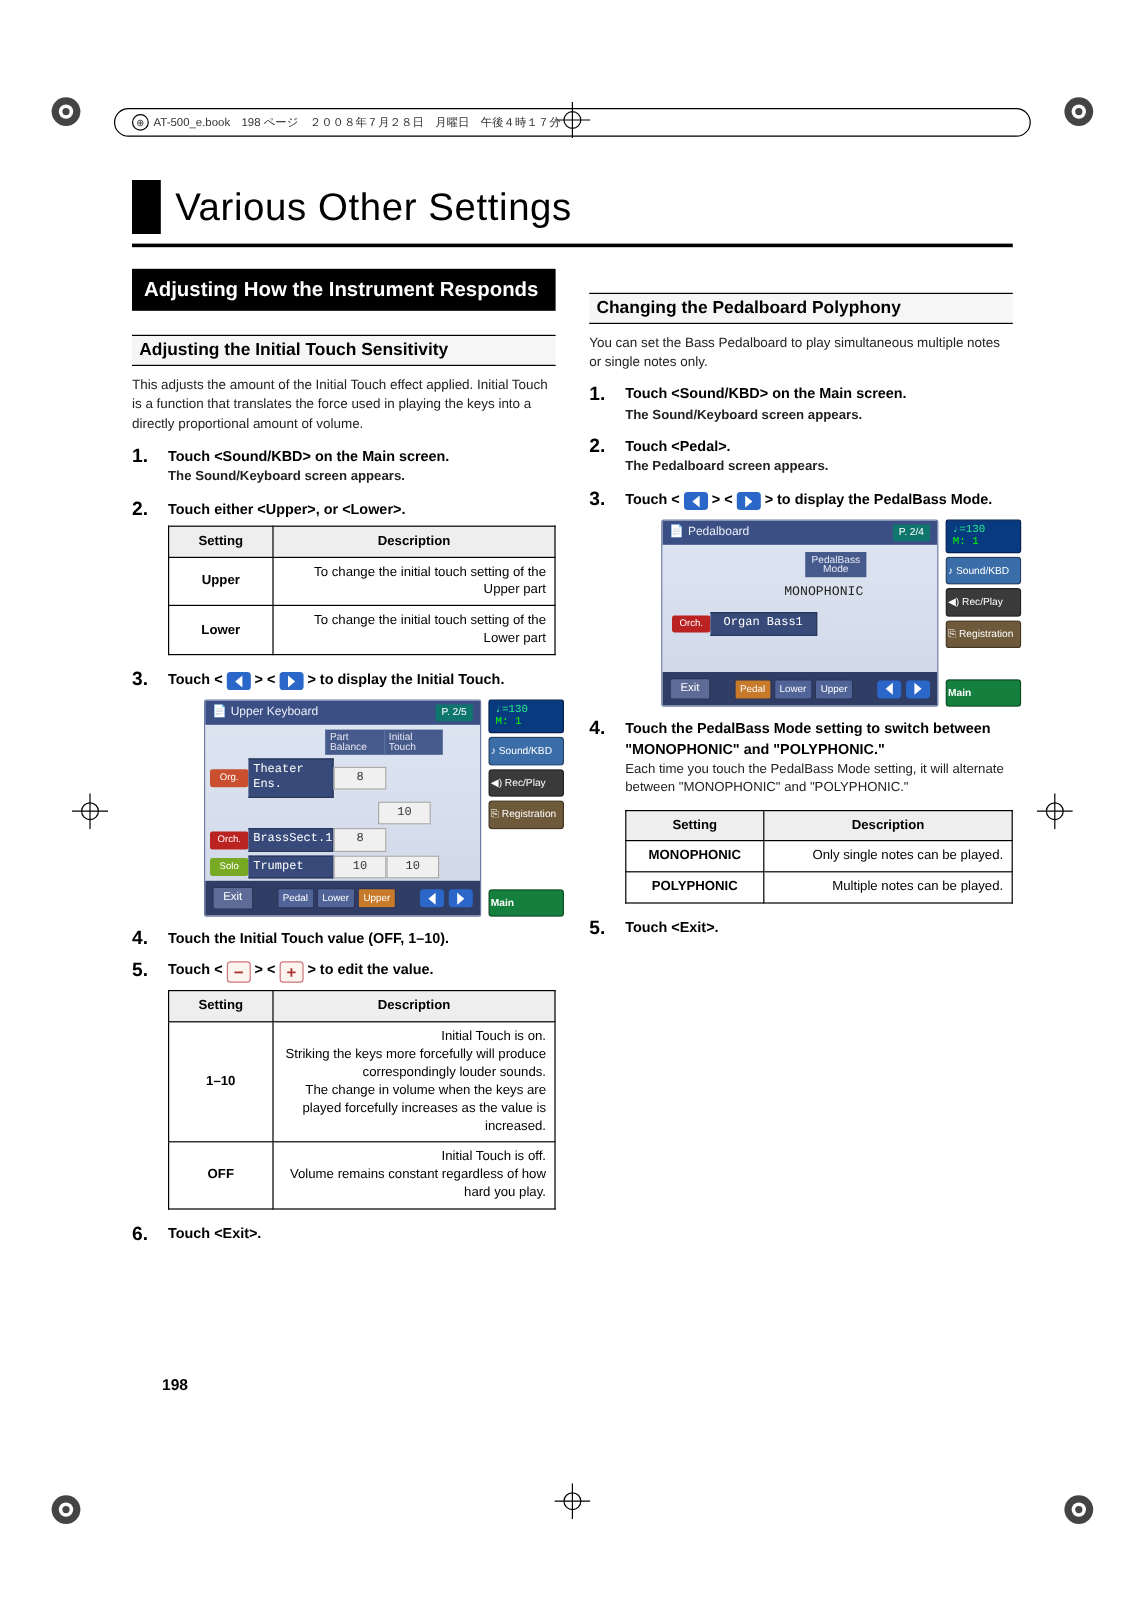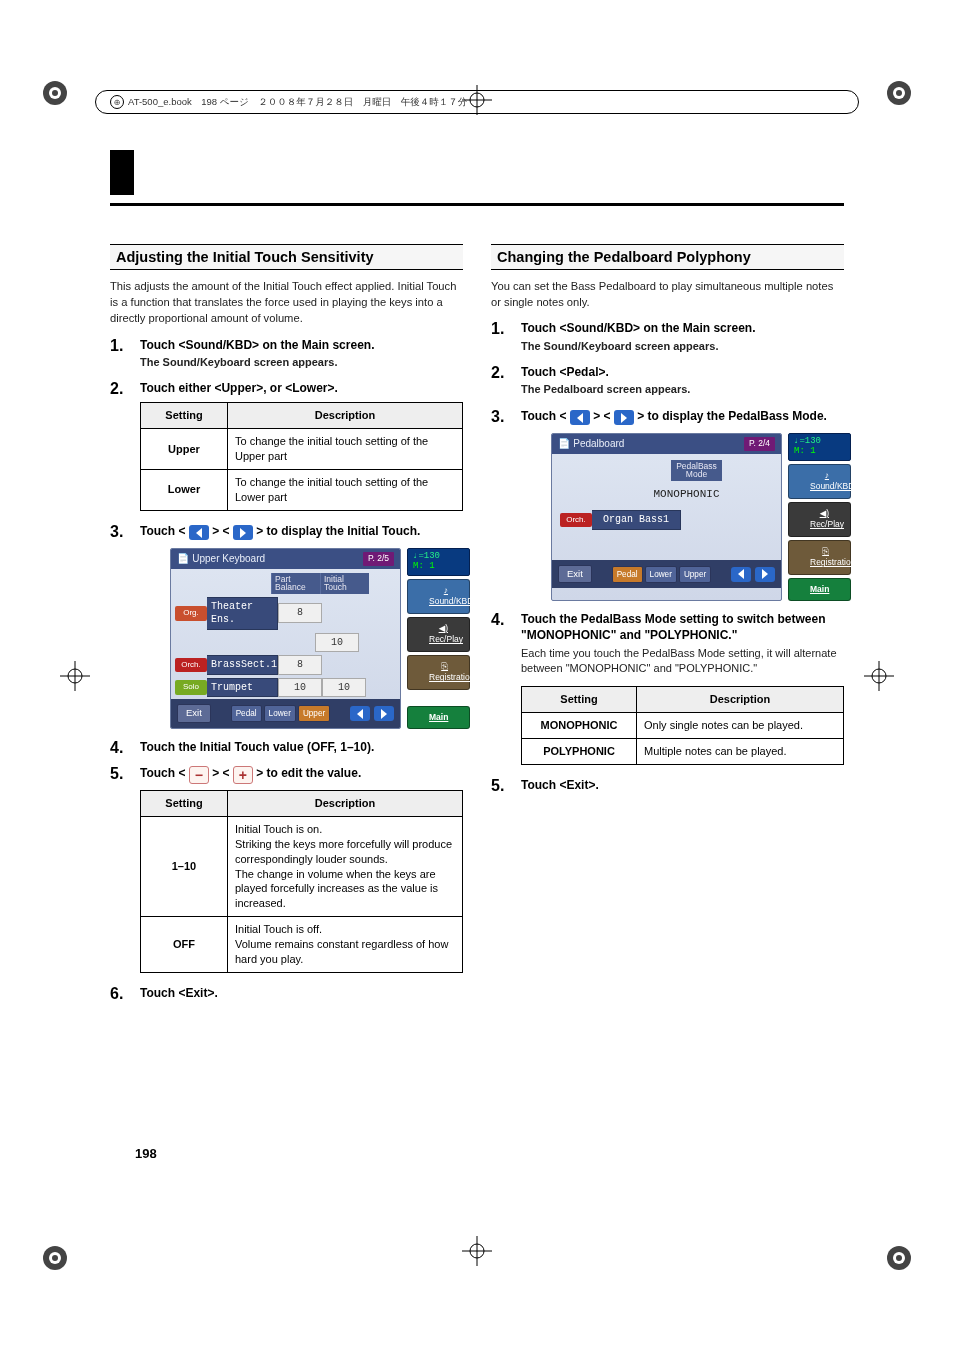--- a/index.html
+++ b/index.html
@@ -138,21 +138,21 @@
 
 table.settings {
   width: 100%;
   border-collapse: collapse;
   margin: 6px 0 12px 0;
   font-size: 11px;
 }
 table.settings th, table.settings td {
   border: 1px solid #000;
   padding: 5px 7px;
-  text-align: left;
+  text-align: right;
   vertical-align: top;
   line-height: 1.35;
 }
 table.settings th {
   background: #eee;
   font-weight: 700;
   text-align: center;
   margin-left: 28px;
 }
 table.settings td.key {
@@ -217,21 +217,21 @@
 .sm-title {
   display: flex;
   justify-content: space-between;
   align-items: center;
   padding: 3px 6px;
   background: #3b4f84;
   color: #e9eef8;
   font-size: 10px;
 }
 .sm-title .pagebadge {
-  background: #701a75;
+  background: #0f766e;
   color: #fff;
   padding: 1px 5px;
   font-size: 8.5px;
   border-radius: 1px;
 }
 .sm-grid {
   padding: 4px 4px 2px 4px;
 }
 .sm-head {
   display: flex;
@@ -328,25 +328,24 @@
   padding: 3px 5px;
   border-radius:2px;
   font-family: "Courier New", monospace;
   line-height: 1.1;
   border:1px solid #042050;
 }
 .side-tempo .note { color:#2e8; }
 .side-btn {
   font-size: 8.5px;
   color:#fff;
-  padding: 5px 21px;
-  text-align:right;
+  padding: 5px 1px;
+  text-align:left;
   border-radius:3px;
   border:1px solid rgba(0,0,0,0.4);
-  text-decoration:underline;
 }
 .sb-sound { background:#3b6ea8; }
 .sb-rec   { background:#3a3a3a; }
 .sb-reg   { background:#6e5a3a; }
 .sb-main  { background:#15803d; margin-top:auto; font-weight:bold;}
 
 .sm-center {
   padding: 6px 4px 2px 4px;
   text-align:center;
 }
@@ -436,27 +435,29 @@
 
 <div class="header-oval">
   <span class="mark">⊕</span>
   <span>AT-500_e.book　198 ページ　２００８年７月２８日　月曜日　午後４時１７分</span>
 </div>
 
 <div class="page">
 
   <div class="chapter-title-wrap">
     <div class="chapter-square"></div>
+    <div class="chapter-title">Various Other Settings</div>
   </div>
   <hr class="chapter-rule">
 
   <div class="columns">
 
     <div class="col">
 
+      <div class="section-bar">Adjusting How the Instrument Responds</div>
 
       <div class="subsection-bar">Adjusting the Initial Touch Sensitivity</div>
 
       <p class="body">This adjusts the amount of the Initial Touch effect applied. Initial Touch is a function that translates the force used in playing the keys into a directly proportional amount of volume.</p>
 
       <ol class="steps">
         <li>
           <span>Touch &lt;Sound/KBD&gt; on the Main screen.</span>
           <p class="detail" style="margin-left:0">The Sound/Keyboard screen appears.</p>
         </li>

